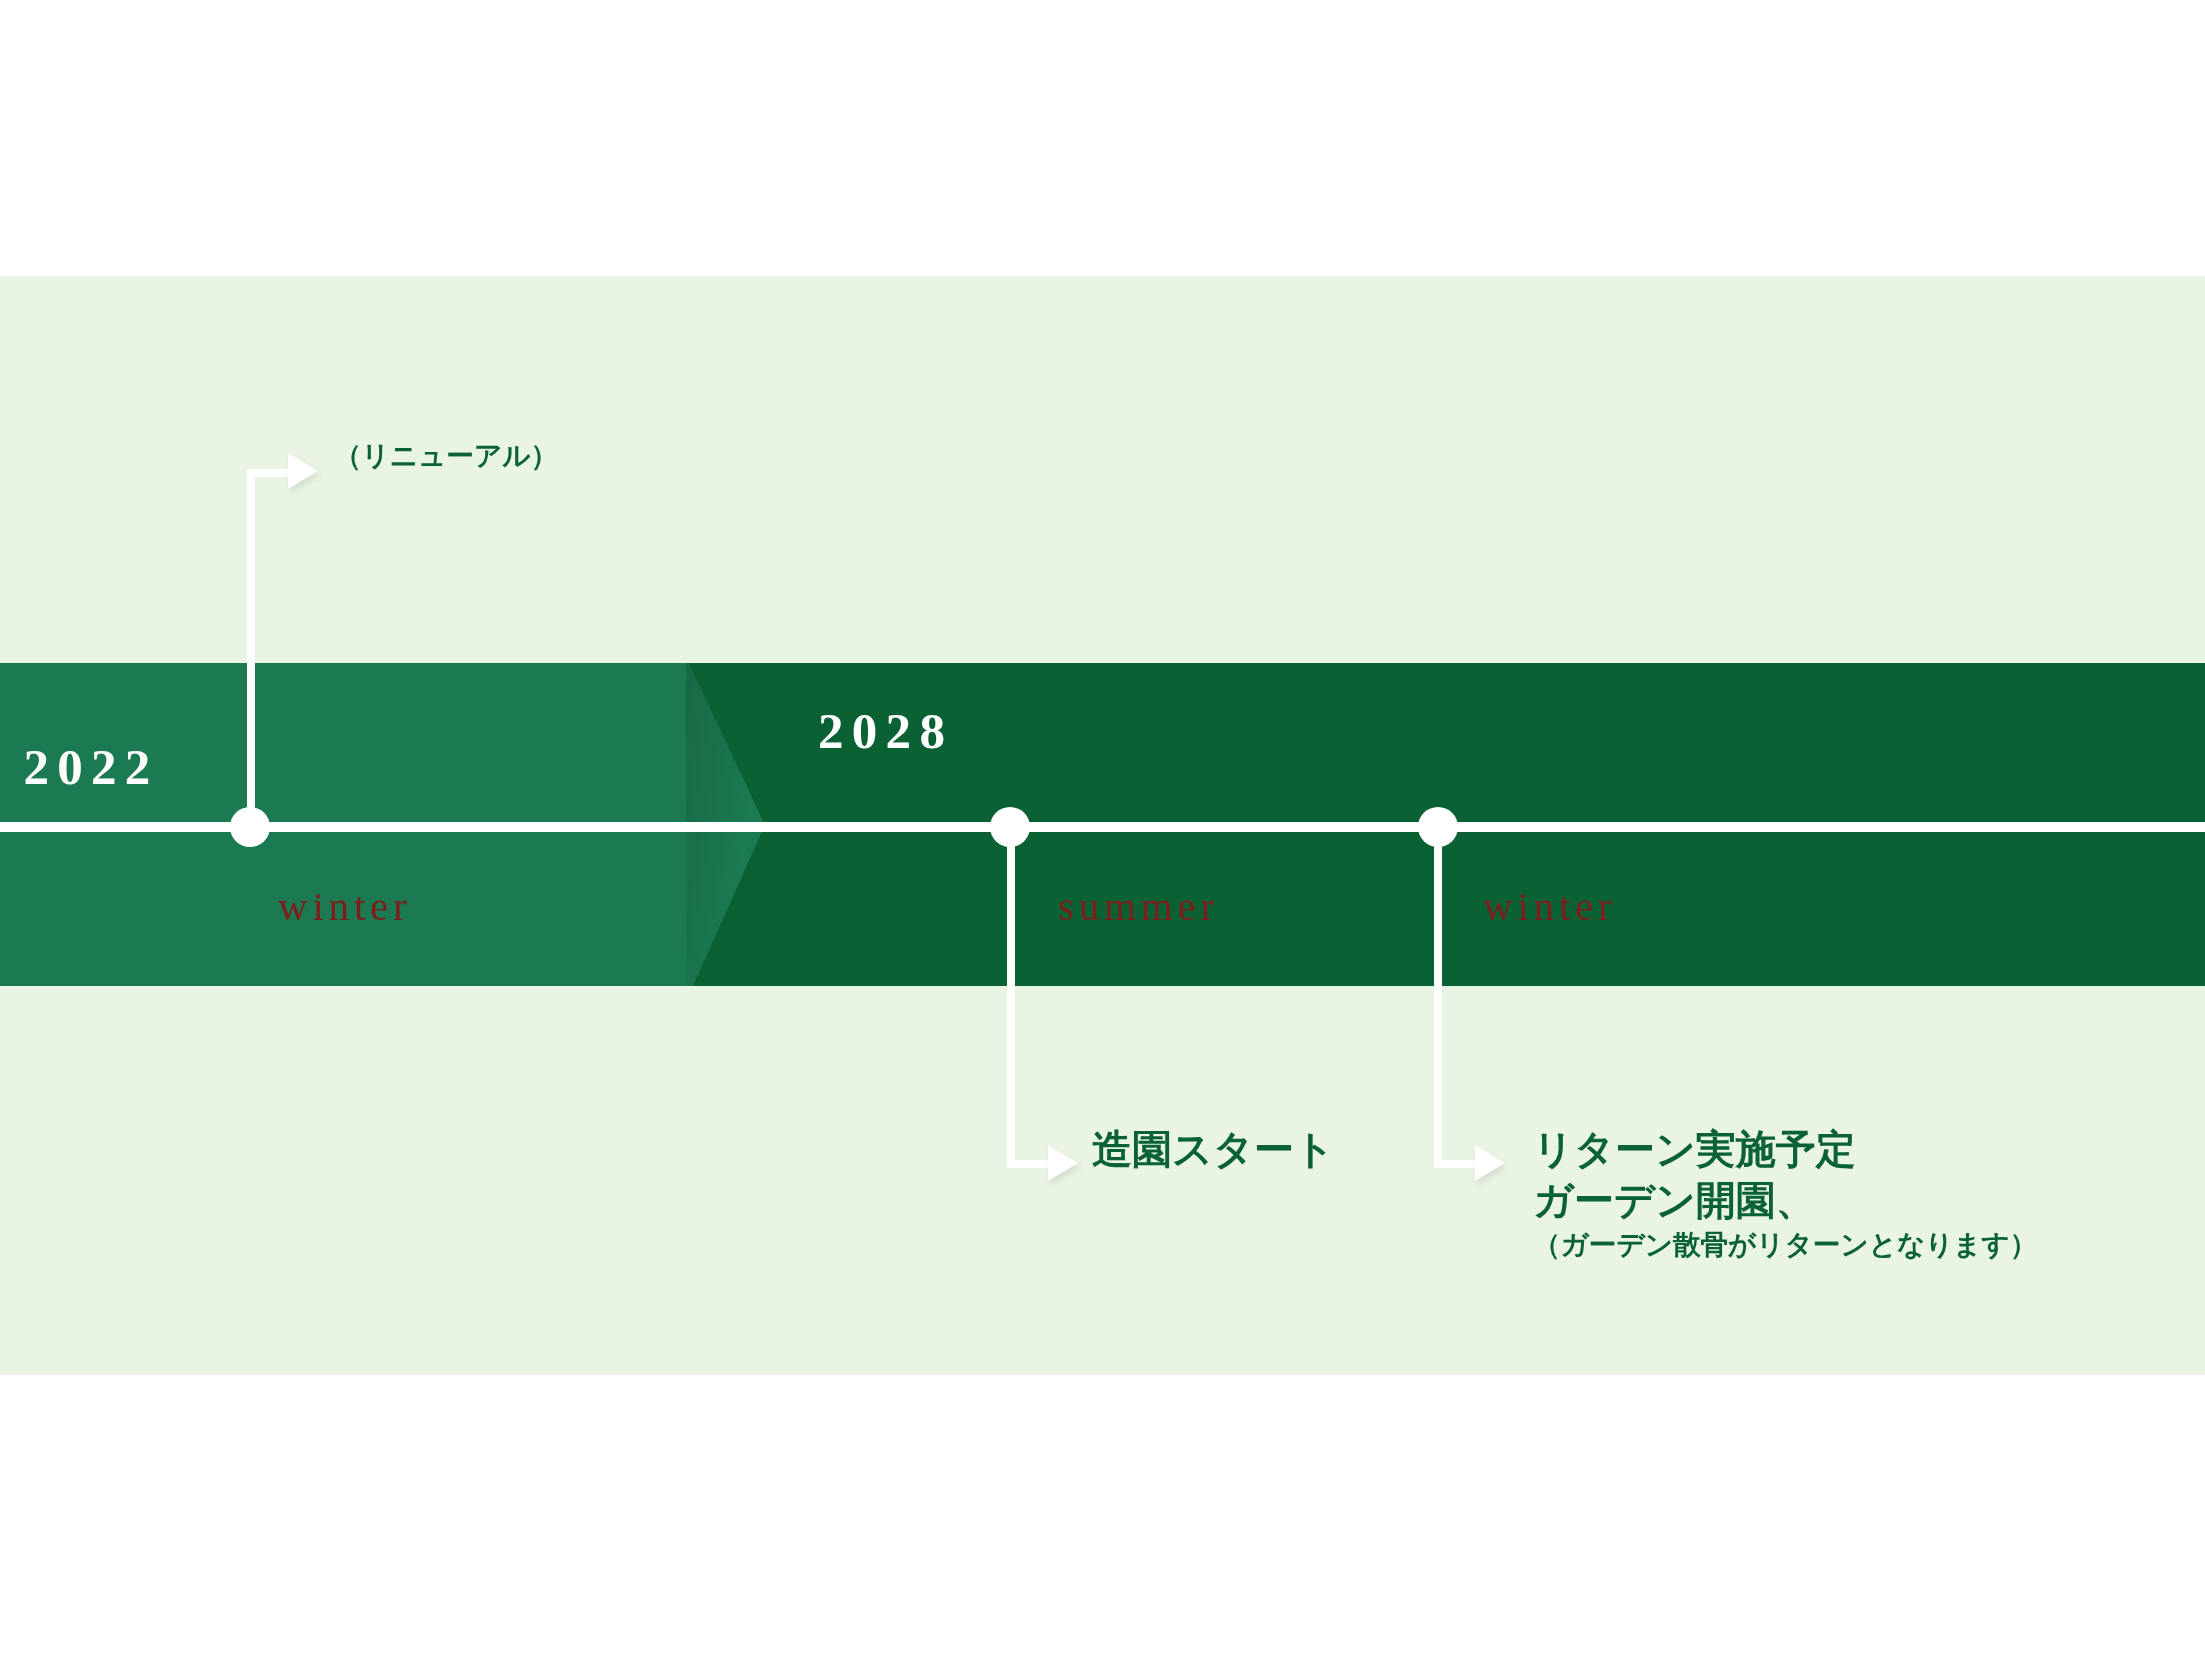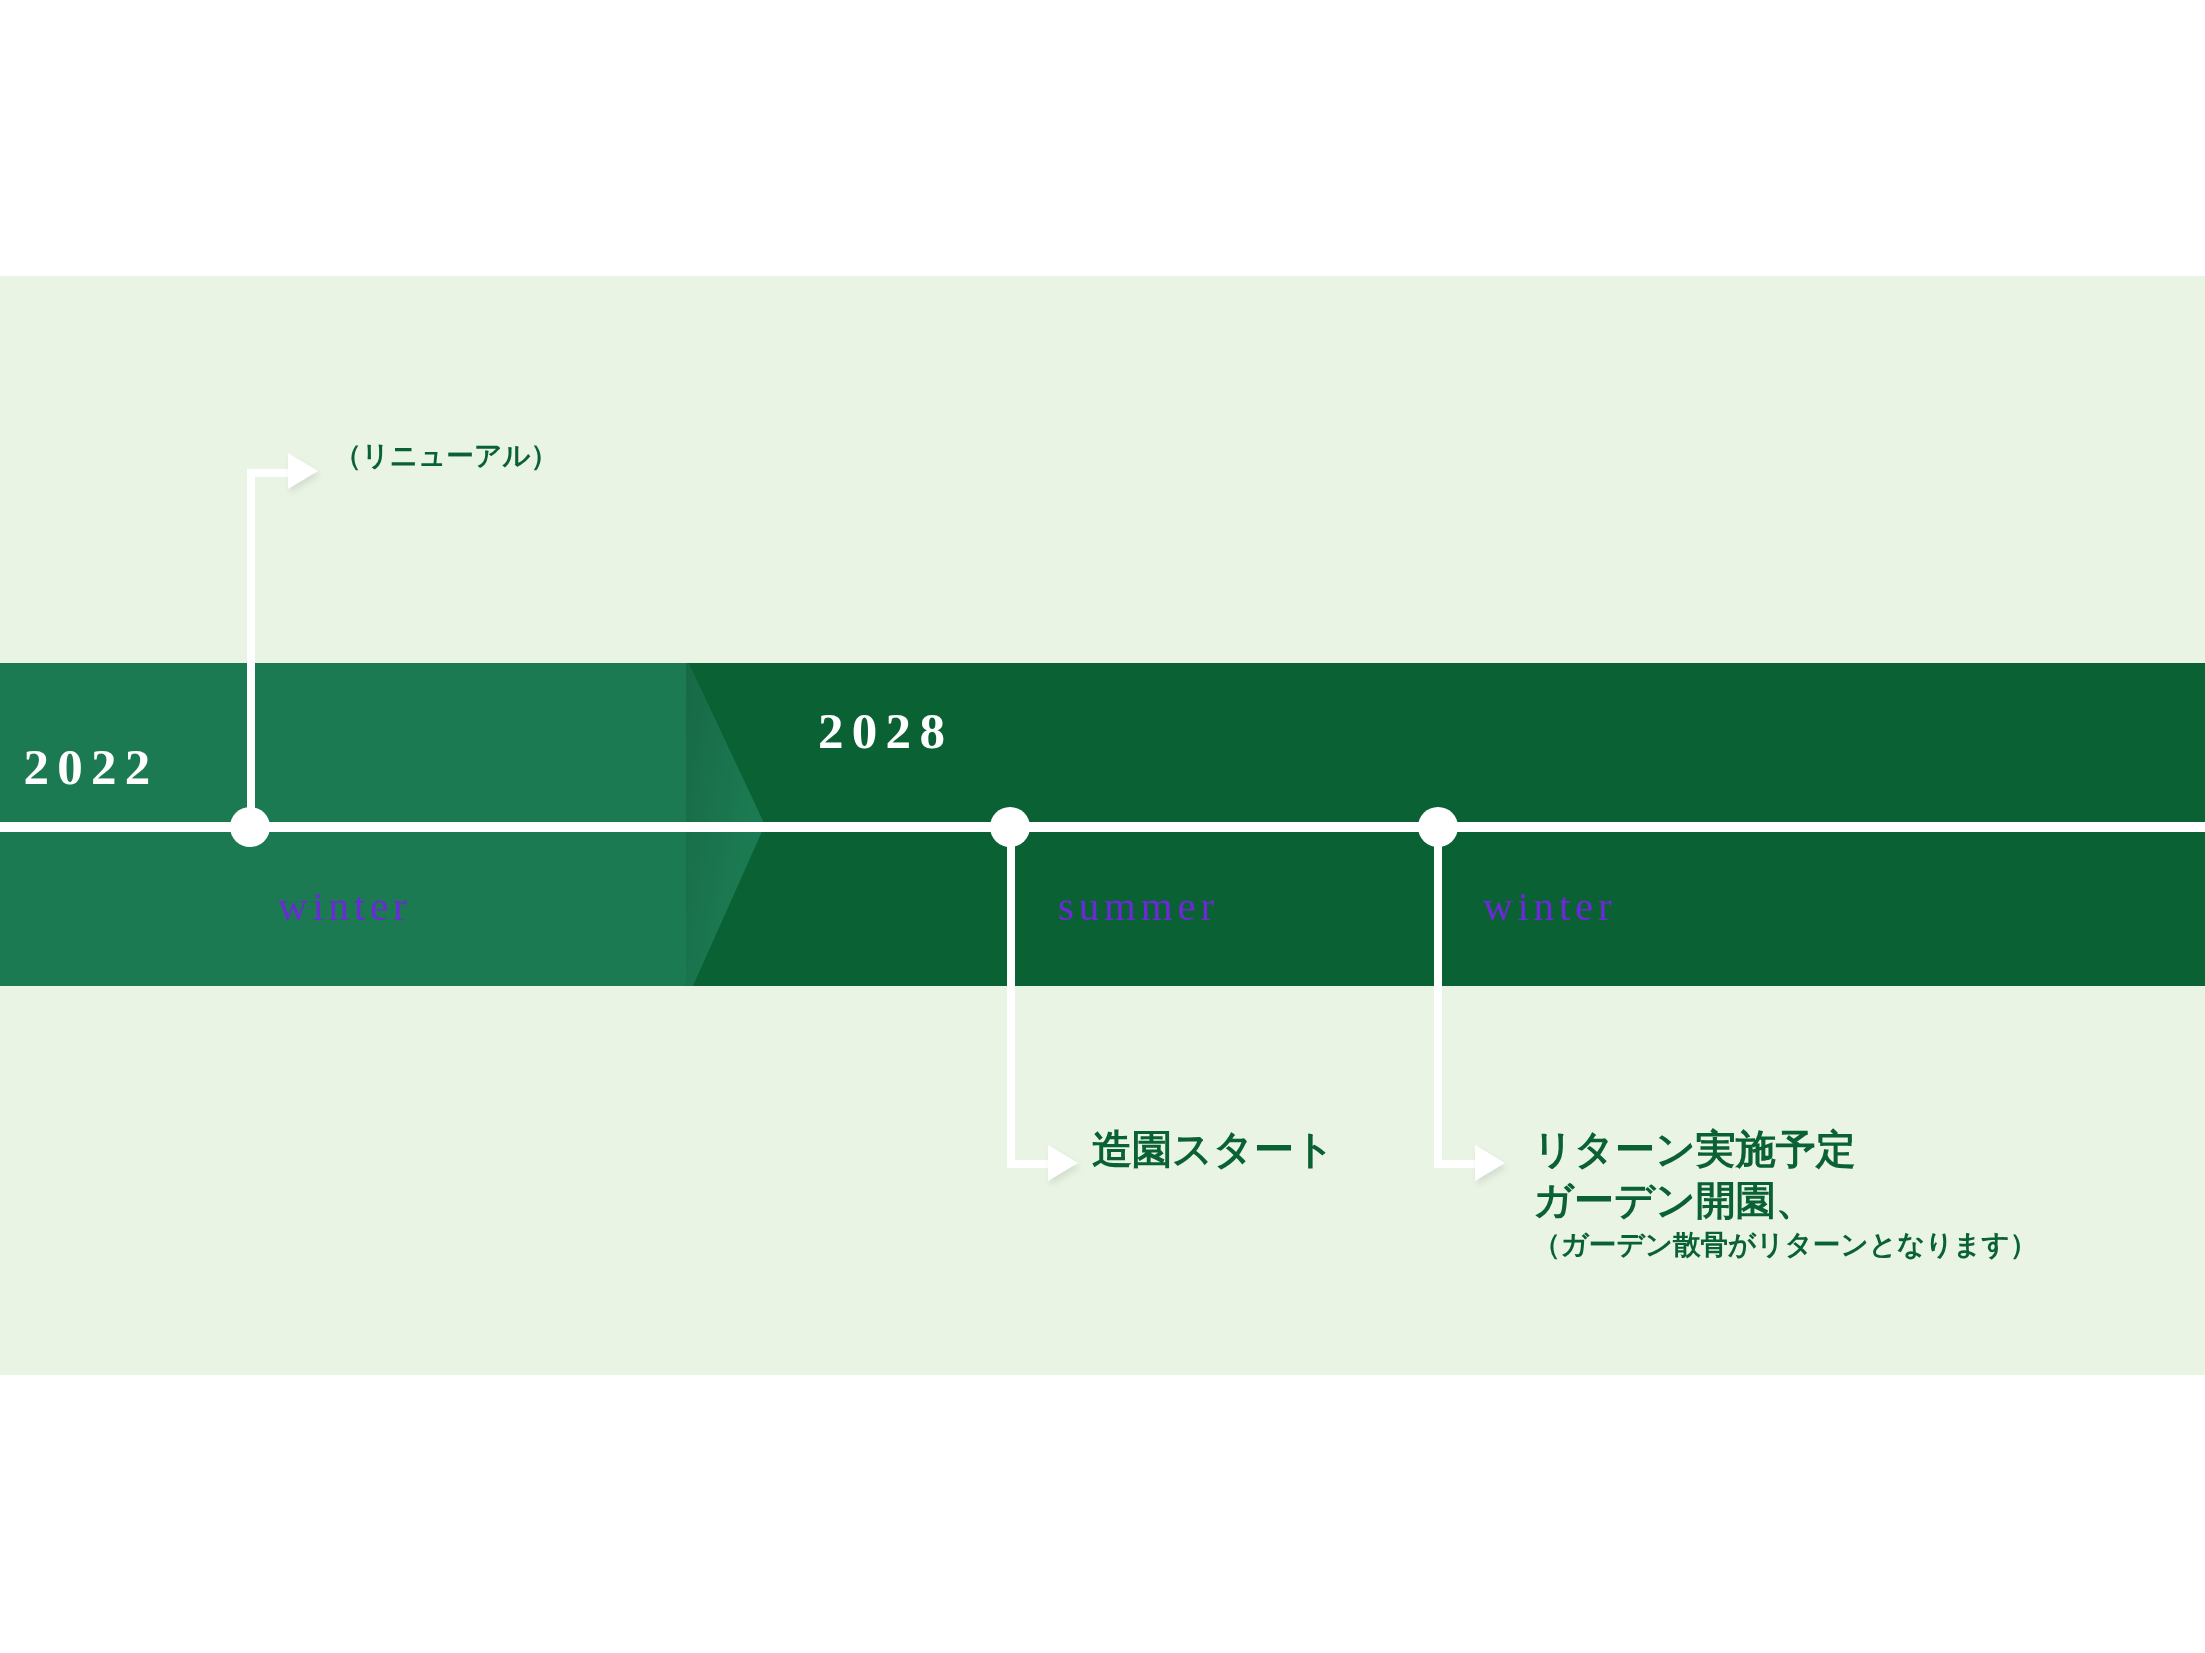--- a/index.html
+++ b/index.html
@@ -36,21 +36,21 @@
      border-left:30px solid #ffffff;
      filter:drop-shadow(2.1px 4.1px 3.4px rgba(0,0,0,0.09));}
 
   
   .year{position:absolute;color:#ffffff;font-weight:700;
         font-size:51px;letter-spacing:8.3px;line-height:1;}
   #year-2022{left:23.4px;top:706px;margin-top:36px;}
   #year-2023{left:818px;top:706px;}
 
   
-  .season{position:absolute;color:#6d28d9;font-size:41px;
+  .season{position:absolute;color:#7f1d1d;font-size:41px;
           letter-spacing:4.8px;line-height:1;}
   #season-winter{left:278px;top:886px;}
   #season-spring{left:1058px;top:886px;}
   #season-summer{left:1483px;top:886px;}
 
   
   .callout{position:absolute;color:#0a6234;}
   .c-main{font-size:40px;line-height:1.27;font-weight:600;white-space:nowrap;}
   .c-sub{font-size:27.6px;line-height:1.3;font-weight:700;white-space:nowrap;}
 

